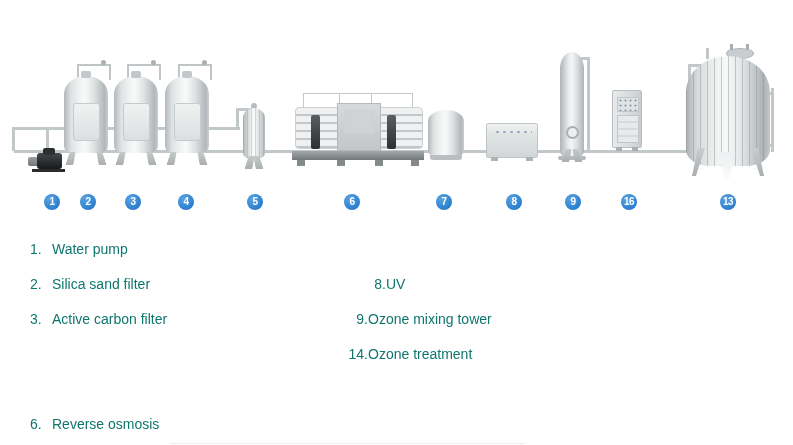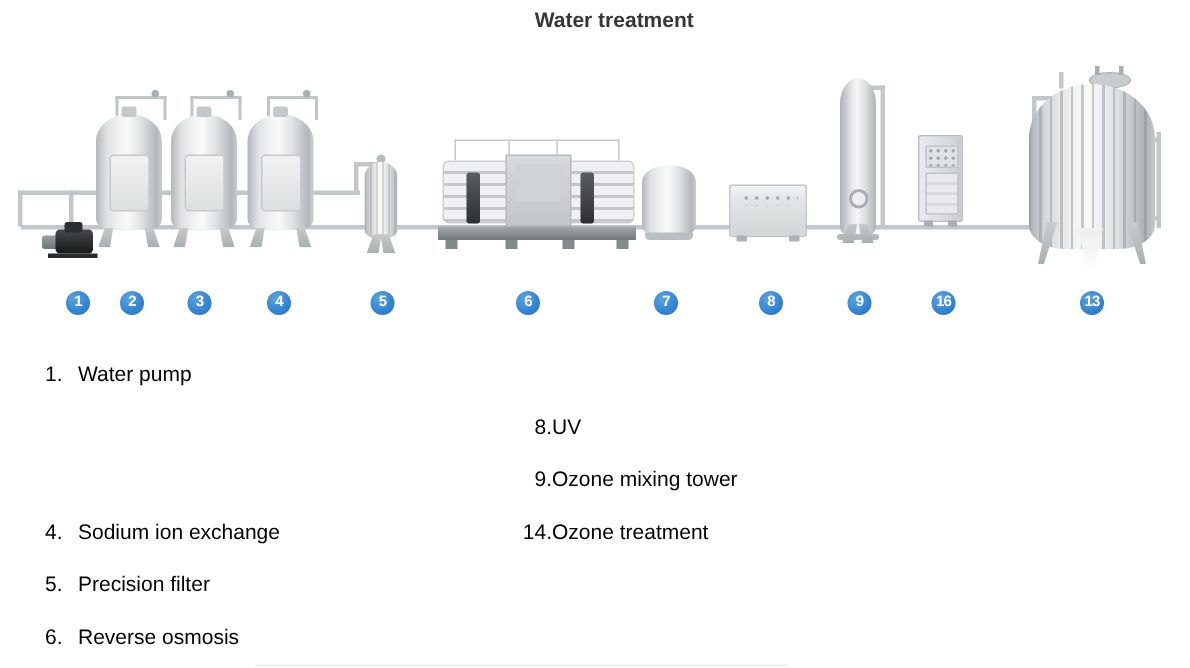--- a/index.html
+++ b/index.html
@@ -111,32 +111,31 @@
     background:linear-gradient(180deg,#c9cdcf,#a9aeb0);clip-path:polygon(45% 0,100% 0,30% 100%,0 100%);}
   .wtank .legM{position:absolute;left:30px;top:106px;width:22px;height:27px;
     background:linear-gradient(180deg,#eceeef,#fbfcfc);clip-path:polygon(12% 0,88% 0,62% 100%,38% 100%);}
   .wtank .legR{position:absolute;right:6px;top:102px;width:13px;height:28px;
     background:linear-gradient(180deg,#c9cdcf,#a9aeb0);clip-path:polygon(0 0,55% 0,100% 100%,70% 100%);}
   
   .marker{position:absolute;top:194px;width:16px;height:16px;border-radius:50%;z-index:3;
     background:radial-gradient(circle at 35% 30%,#5aa2e1,#2b7fce 70%,#2273bf);
     color:#fff;font-size:10px;font-weight:bold;line-height:16px;text-align:center;letter-spacing:-0.5px;}
   
-  .lrow{position:absolute;font-size:14px;line-height:17px;color:#000000;white-space:nowrap;}
+  .lrow{position:absolute;font-size:14px;line-height:17px;color:#0f766e;white-space:nowrap;}
   .lrow .num{display:inline-block;}
   .col-l .num{width:17px;margin-right:5px;}
   .col-r .num{width:38px;text-align:right;}
   .divider{position:absolute;left:170px;top:443px;width:355px;height:1px;background:#ececec;}
 </style>
 </head>
 <body>
 
 <div id="stage">
 
-  <div class="title">Water treatment</div>
 
   <div class="pipe-h" style="left:14px;top:150px;width:676px;"></div>
   <div class="pipe-h" style="left:12px;top:127px;width:228px;"></div>
   <div class="pipe-v" style="left:12px;top:127px;height:24px;"></div>
   <div class="pipe-v" style="left:46px;top:127px;height:24px;"></div>
   <div class="pipe-v" style="left:236px;top:108px;height:21px;"></div>
   <div class="pipe-h" style="left:236px;top:108px;width:16px;"></div>
   <div class="pipe-h" style="left:572px;top:57px;width:18px;"></div>
   <div class="pipe-v" style="left:587px;top:57px;height:95px;"></div>
   <div class="pipe-v" style="left:688px;top:64px;height:88px;"></div>
@@ -244,31 +243,31 @@
   <div class="marker" style="left:344px;">6</div>
   <div class="marker" style="left:436px;">7</div>
   <div class="marker" style="left:506px;">8</div>
   <div class="marker" style="left:565px;">9</div>
   <div class="marker" style="left:621px;">16</div>
   <div class="marker" style="left:720px;">13</div>
 
   <div class="lrow col-l" style="left:30px;top:241px;">
     <span class="num">1.</span><span>Water pump</span>
   </div>
-  <div class="lrow col-l" style="left:30px;top:346px;">
-    <span class="num">4.</span><span>Sodium ion exchange</span>
-  </div>
-  <div class="lrow col-l" style="left:30px;top:381px;">
-    <span class="num">5.</span><span>Precision filter</span>
+  <div class="lrow col-l" style="left:30px;top:276px;">
+    <span class="num">2.</span><span>Silica sand filter</span>
+  </div>
+  <div class="lrow col-l" style="left:30px;top:311px;">
+    <span class="num">3.</span><span>Active carbon filter</span>
   </div>
   <div class="lrow col-l" style="left:30px;top:416px;">
     <span class="num">6.</span><span>Reverse osmosis</span>
   </div>
 
-  <div class="lrow col-r" style="left:330px;top:276px;">
+  <div class="lrow col-r" style="left:348px;top:276px;">
     <span class="num">8.</span><span>UV</span>
   </div>
   <div class="lrow col-r" style="left:330px;top:311px;">
     <span class="num">9.</span><span>Ozone mixing tower</span>
   </div>
   <div class="lrow col-r" style="left:330px;top:346px;">
     <span class="num">14.</span><span>Ozone treatment</span>
   </div>
 
   <div class="divider"></div>

